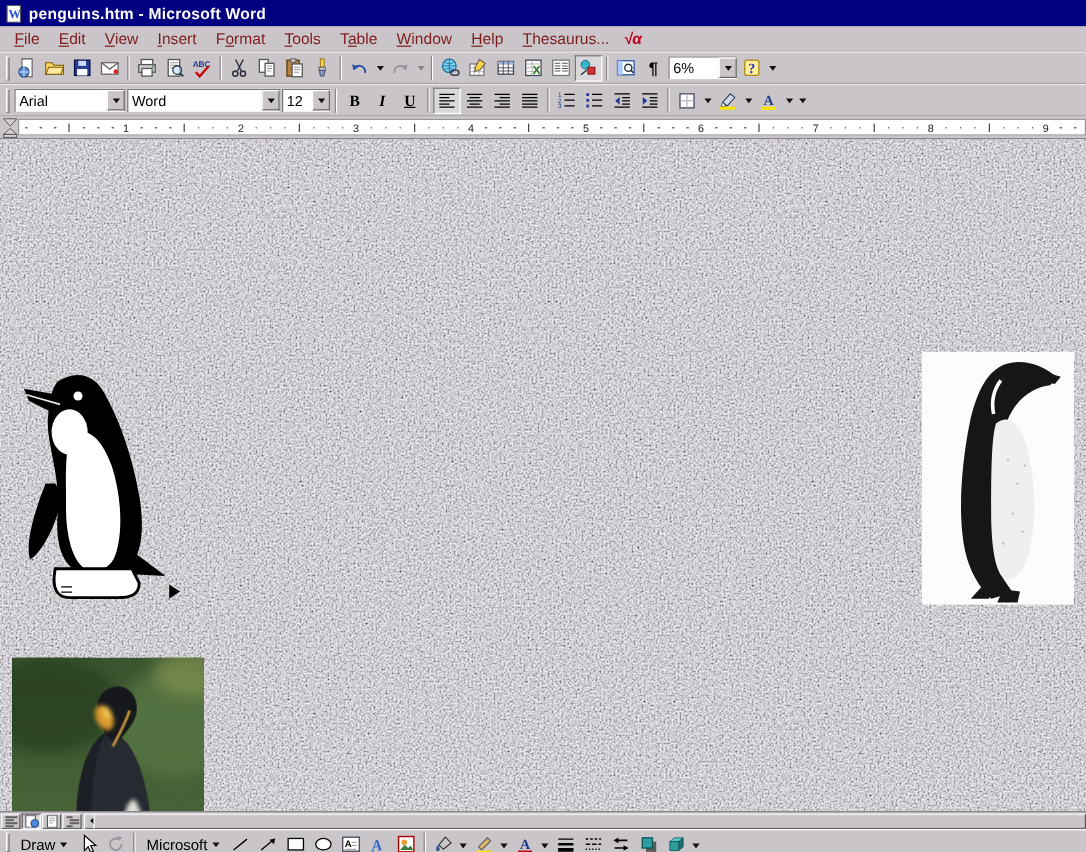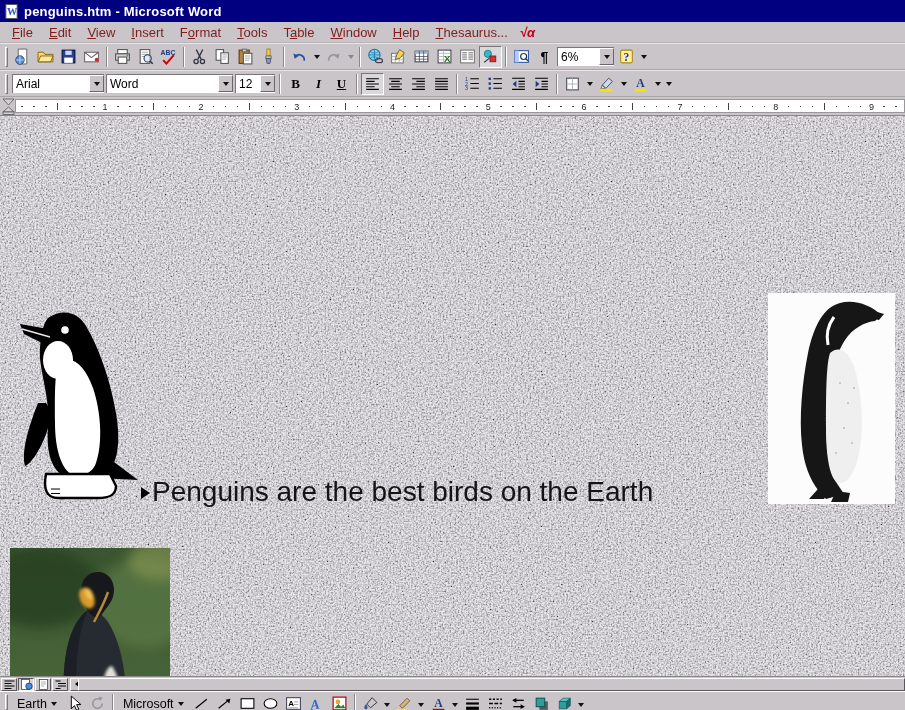--- a/index.html
+++ b/index.html
@@ -515,21 +515,20 @@
       <ellipse cx="40" cy="52" rx="15" ry="19" fill="#fff"></ellipse>
       <path d="M42 55 C55 46 67 58 75 80 C83 104 85 135 78 155 C74 166 63 170 53 166 C43 160 37 140 37 115 C37 90 36 62 42 55 Z" fill="#fff"></path>
       <circle cx="47" cy="22" r="3.8" fill="#fff"></circle>
       <path d="M20 95 C10 120 3 145 7 158 C13 156 24 140 30 120 C33 110 32 100 28 95 Z" fill="#000"></path>
       <path d="M88 148 L120 172 L80 170 Z" fill="#000"></path>
       <path d="M28 166 L92 166 L98 178 C98 188 90 190 80 190 L40 190 C29 190 25 182 28 166 Z" fill="#fff" stroke="#000" stroke-width="2.4"></path>
       <path d="M33 181 h9 M33 185.5 h9" stroke="#000" stroke-width="1"></path>
     </svg>
 
     <div class="arrow-marker"></div>
-    <div class="heading">Penguins are the best birds on the Earth</div>
 
     <svg class="img-abs" style="left:768px;top:177px" width="127" height="211" viewBox="0 0 127 211">
       <rect width="127" height="211" fill="#fcfcfc"></rect>
       <path d="M113 22 C103 12 86 6 72 10 C56 14 46 32 40 60 C34 90 31 125 34 152 C36 172 42 186 50 197 L58 206 L76 201 L68 189 C60 175 57 148 59 118 C61 88 67 62 77 47 C85 35 97 29 107 28 Z" fill="#161616"></path>
       <path d="M116 21 L82 11 L78 20 L111 27 Z" fill="#161616"></path>
       <path d="M62 60 C72 52 82 58 88 80 C95 108 96 140 90 165 C86 182 78 192 70 190 C62 186 58 165 58 135 C58 105 58 72 62 60 Z" fill="#efefef"></path>
       <circle cx="72" cy="90" r="1" fill="#bbb"></circle>
         <circle cx="80" cy="110" r="1" fill="#bbb"></circle>
       <circle cx="76" cy="135" r="1" fill="#bbb"></circle>
         <circle cx="84" cy="150" r="1" fill="#bbb"></circle>
@@ -609,21 +608,21 @@
     <div class="sbarrow">
       <span class="larr"></span>
     </div>
     <div class="hthumb"></div>
   </div>
 
   <div class="drawbar">
     <div class="handle" style="height:16px"></div>
 
     <div class="dtext">
-      <span>Earth</span>
+      <span>Draw</span>
       <span class="dd"></span>
     </div>
 
     <div class="tbtn" style="height:18px">
       <svg class="ic" viewBox="0 0 16 16">
         <path d="M5 1v12l3-3 2 4.5 2-1-2-4.5h4z" fill="#fff" stroke="#000" stroke-width=".9"></path>
       </svg>
     </div>
     <div class="tbtn" style="height:18px">
       <svg class="ic" viewBox="0 0 16 16">

